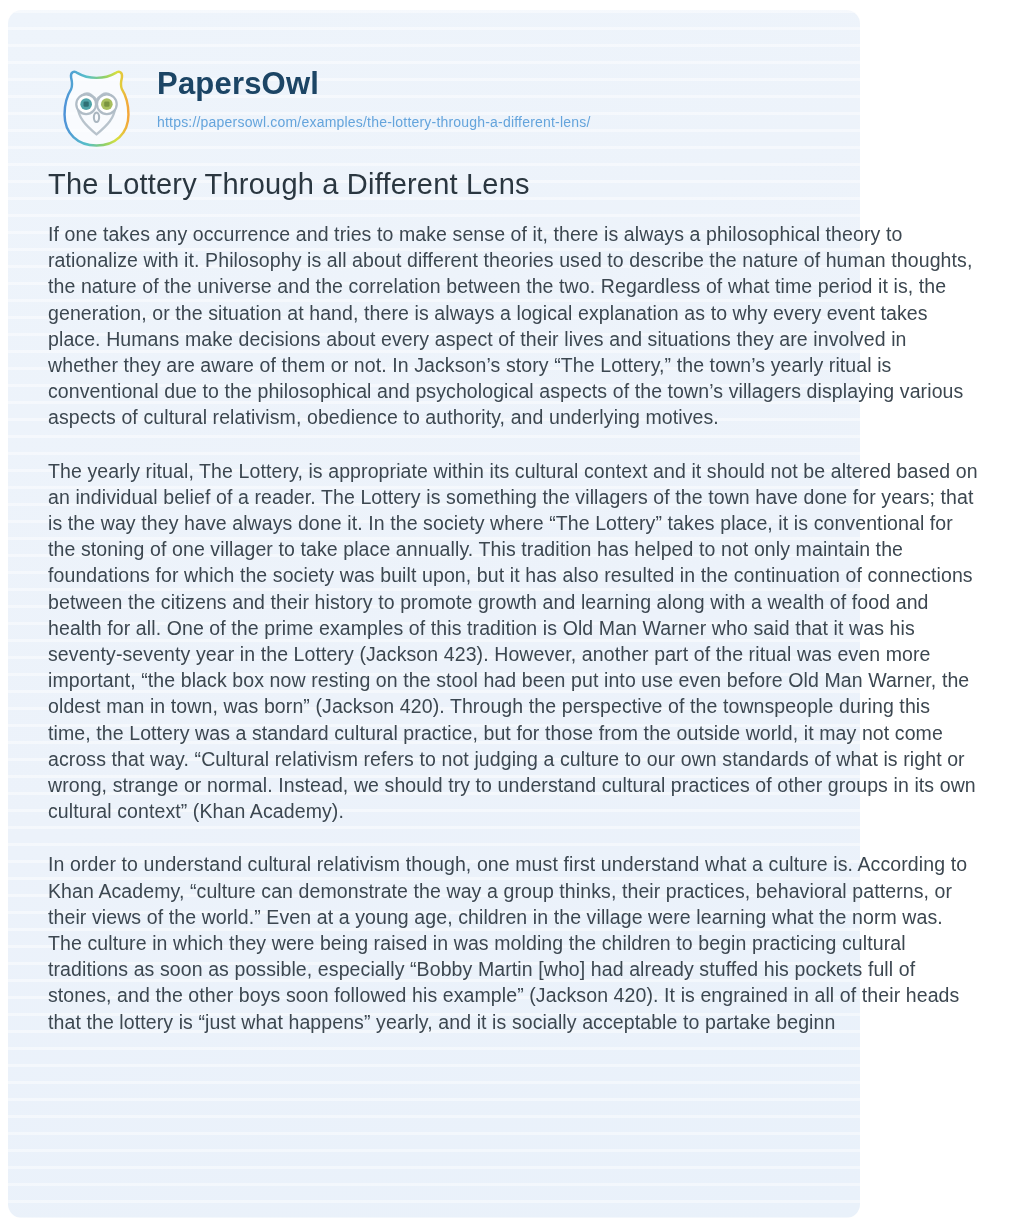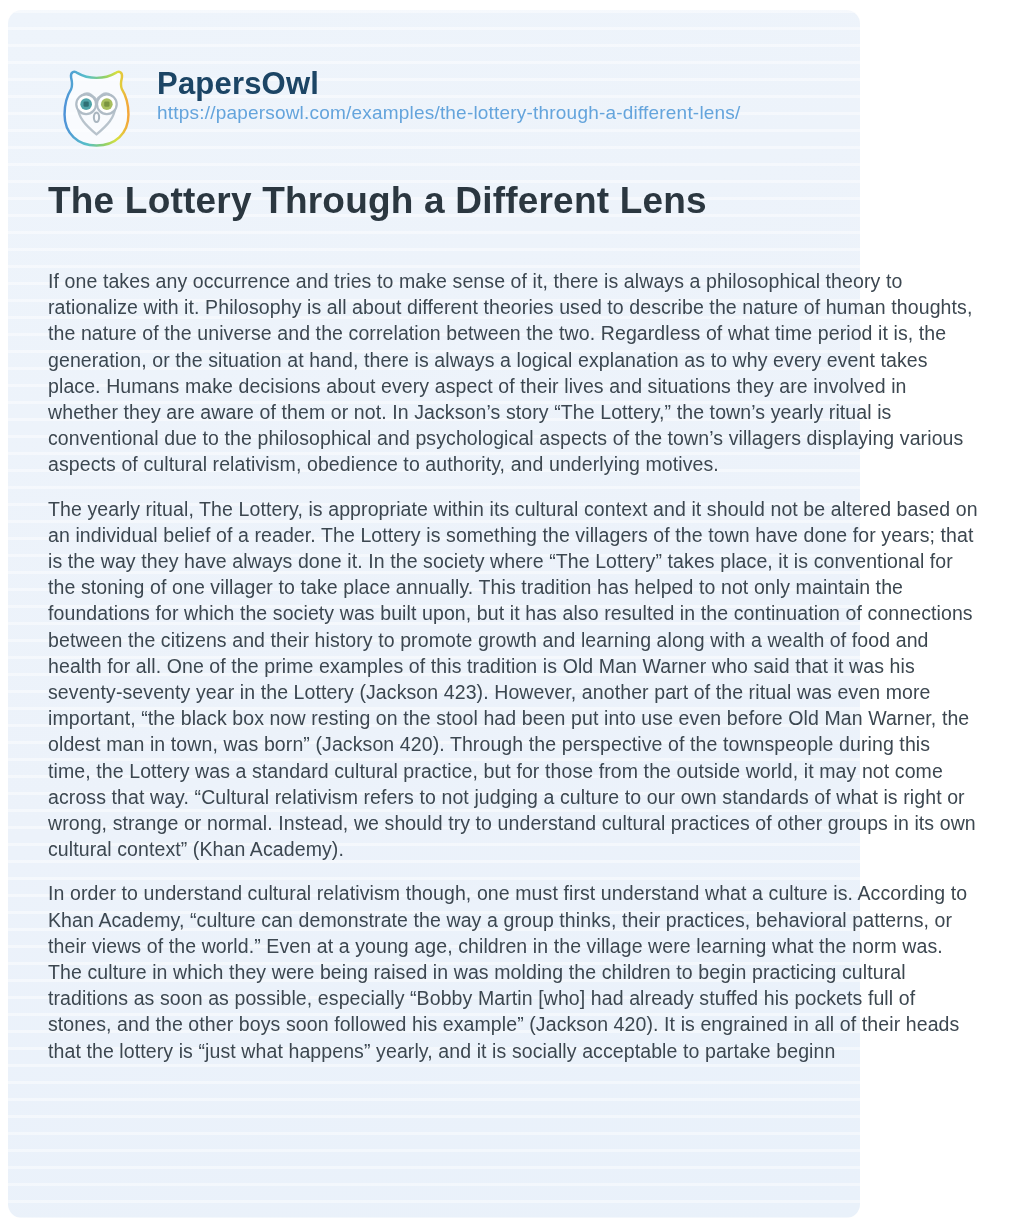--- a/index.html
+++ b/index.html
@@ -36,42 +36,43 @@
     margin-left: 12px;
     padding-top: 6px;
   }
   .brand {
     font-size: 31px;
     font-weight: bold;
     color: #1c4565;
     letter-spacing: 0.2px;
   }
   .url {
-    font-size: 19px;
+    margin-top: 12px;
+    font-size: 14px;
     color: #64a4dc;
     letter-spacing: 0.2px;
     cursor: pointer;
   }
   .title {
-    margin-top: 26px;
-    font-size: 37px;
-    font-weight: bold;
+    margin-top: 14px;
+    font-size: 29px;
+    font-weight: normal;
     color: #2b3740;
     letter-spacing: 0.2px;
   }
   .body-text {
-    margin-top: 46px;
+    margin-top: 20px;
     width: 930px;
     font-size: 19.5px;
     line-height: 26.2px;
     color: #3c4750;
     letter-spacing: 0.1px;
   }
   .body-text + .body-text {
-    margin-top: 18px;
+    margin-top: 27px;
   }
 </style>
 </head>
 <body>
 
 <div class="card">
 
   <header class="header">
     <div class="logo">
       <svg viewBox="0 0 100 100" xmlns="http://www.w3.org/2000/svg" aria-hidden="true">

